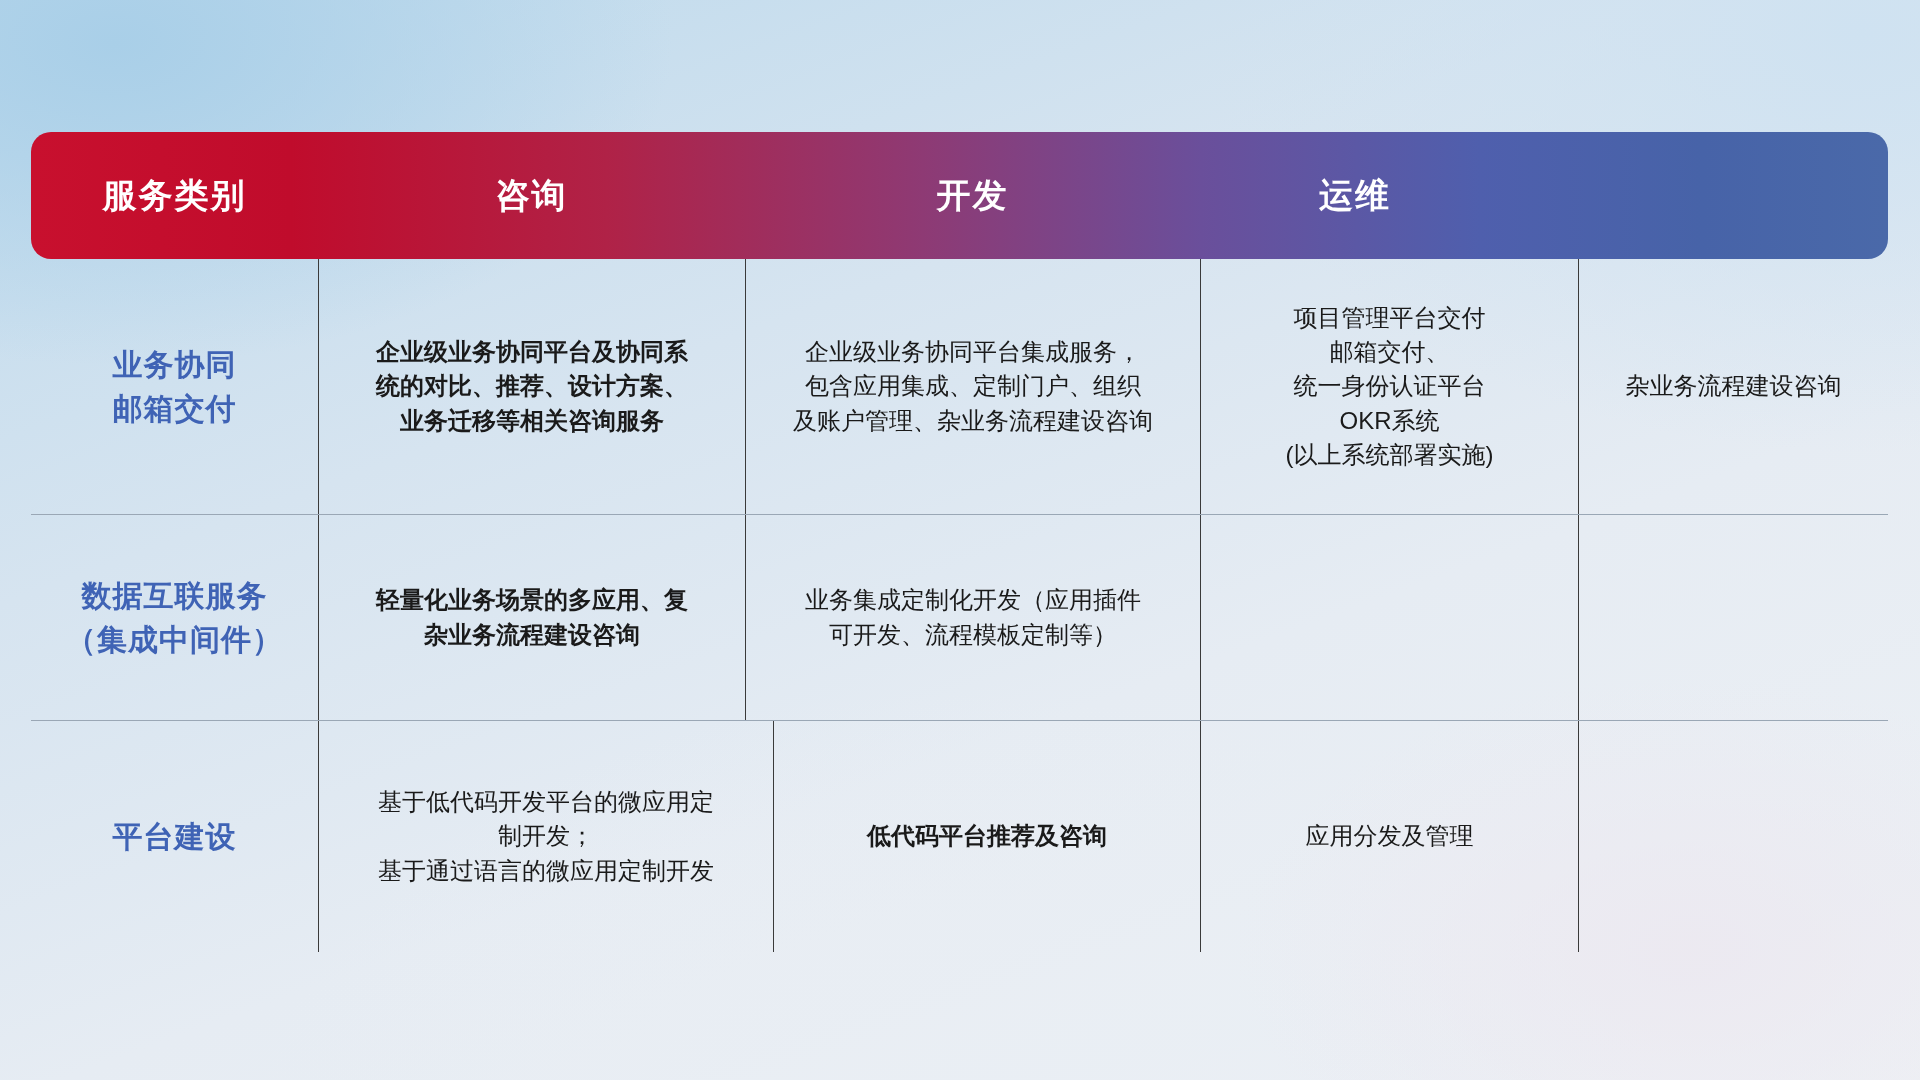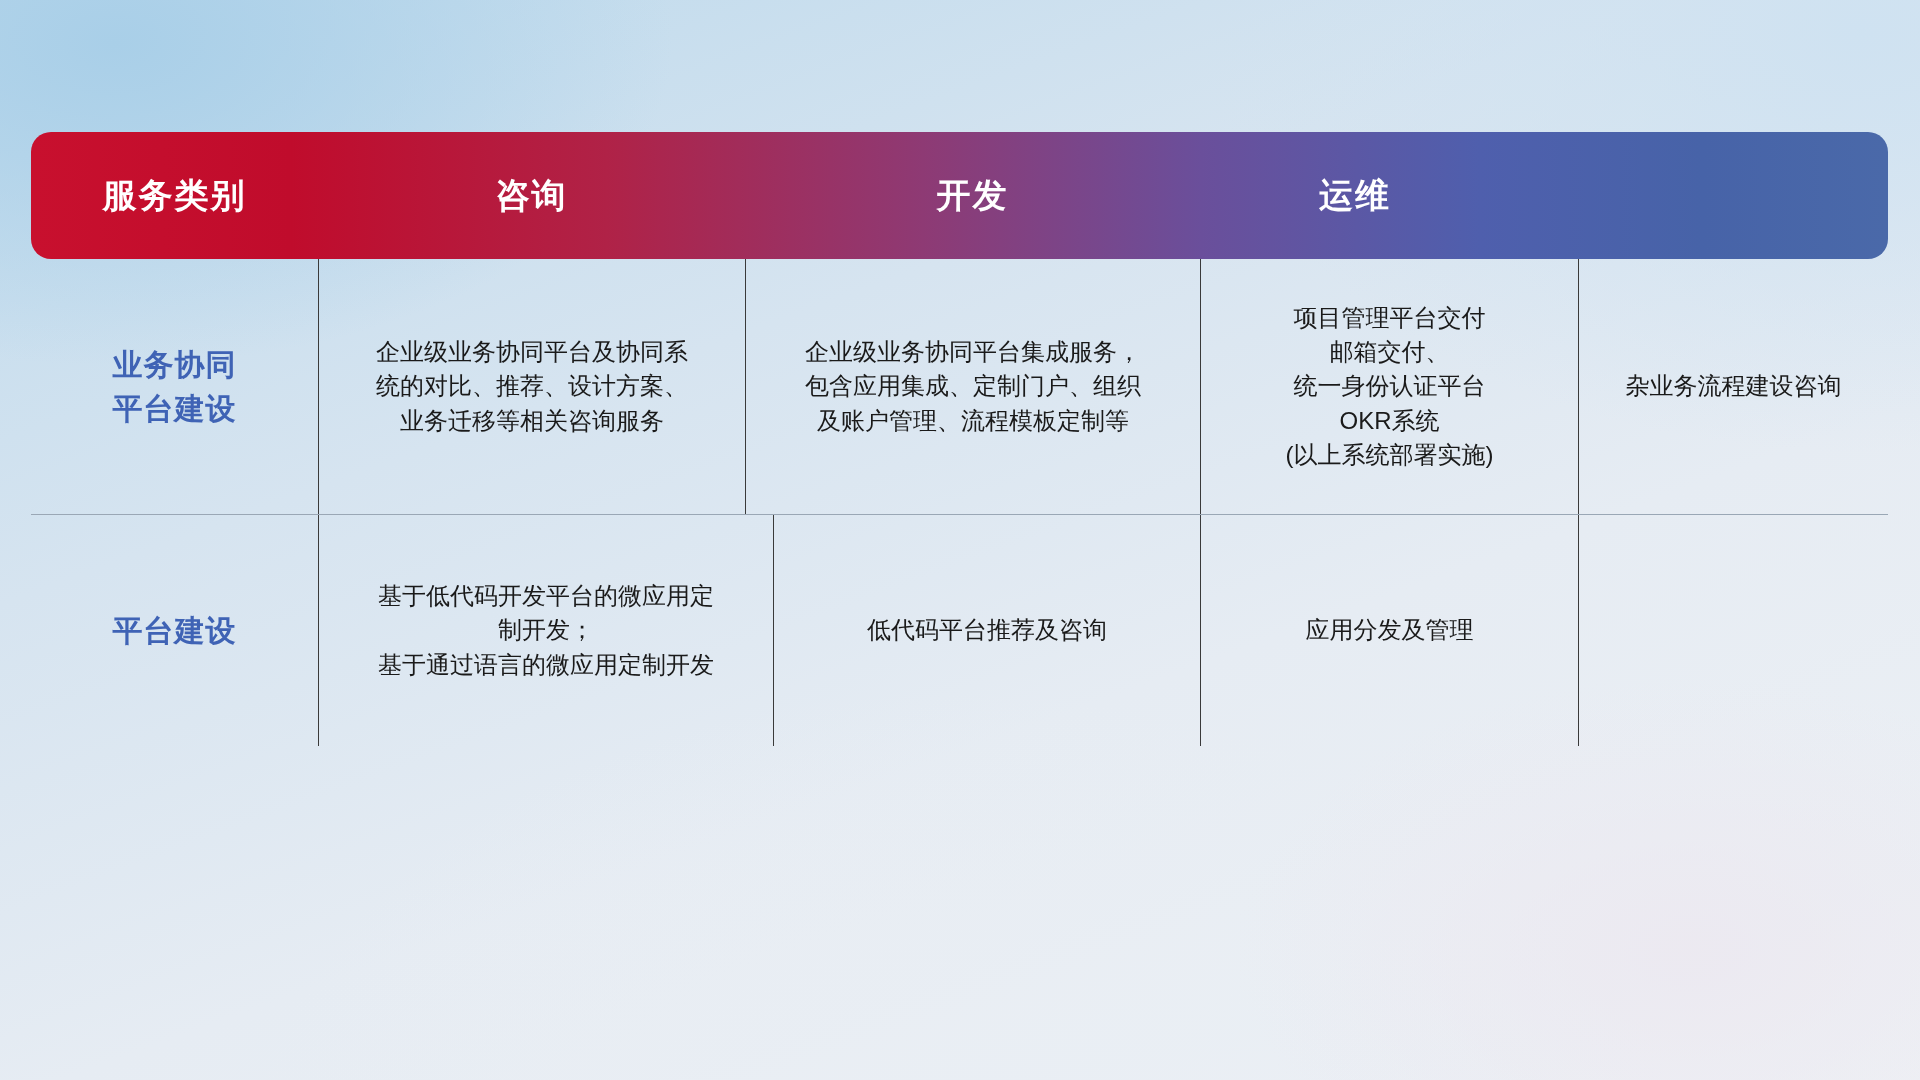--- a/index.html
+++ b/index.html
@@ -95,21 +95,21 @@
     line-height: 1.45;
     letter-spacing: 1px;
   }
 
   
   .vline { border-left: 1.6px solid #3a3a3a; }
   .hline { border-bottom: 1.6px solid #9aa7b5; }
 
   
   .c0 { width: 287px; }
-  .c1 { width: 427px; }
+  .c1 { width: 427px; font-weight: bold; }
   .c2 { width: 455px; }
   .c3 { width: 378px; }
   .c4 { width: 310px; }
 
   
   #table-header .h0 { width: 287px; font-family: Liberation Mono, monospace; }
   #table-header .h1 { width: 427px; }
   #table-header .h2 { width: 455px; }
   #table-header .h3 { width: 378px; }
   #table-header .h4 { width: 310px; font-family: Liberation Serif, serif; }
@@ -129,35 +129,45 @@
     <div class="hdr-cell h0">服务类别</div>
     <div class="hdr-cell h1">咨询</div>
     <div class="hdr-cell h2">开发</div>
     <div class="hdr-cell h4">运维</div>
   </div>
 
   <div id="table-body">
 
     <div class="trow r0 hline">
       <div class="tcell label c0">业务协同
-平台建设</div>
+邮箱交付</div>
       <div class="tcell c1 vline">企业级业务协同平台及协同系
 统的对比、推荐、设计方案、
 业务迁移等相关咨询服务</div>
       <div class="tcell c2 vline">企业级业务协同平台集成服务，
 包含应用集成、定制门户、组织
-及账户管理、流程模板定制等</div>
+及账户管理、杂业务流程建设咨询</div>
       <div class="tcell c3 vline">项目管理平台交付
 邮箱交付、
 统一身份认证平台
 OKR系统
 (以上系统部署实施)</div>
       <div class="tcell c4 vline">杂业务流程建设咨询</div>
     </div>
 
+    <div class="trow r1 hline">
+      <div class="tcell label c0">数据互联服务
+（集成中间件）</div>
+      <div class="tcell c1 vline">轻量化业务场景的多应用、复
+杂业务流程建设咨询</div>
+      <div class="tcell c2 vline">业务集成定制化开发（应用插件
+可开发、流程模板定制等）</div>
+      <div class="tcell c3 vline"></div>
+      <div class="tcell c4 vline"></div>
+    </div>
 
     <div class="trow r2">
       <div class="tcell label c0">平台建设</div>
       <div class="tcell c2 vline">基于低代码开发平台的微应用定
 制开发；
 基于通过语言的微应用定制开发</div>
       <div class="tcell c1 vline">低代码平台推荐及咨询</div>
       <div class="tcell c3 vline">应用分发及管理</div>
       <div class="tcell c4 vline"></div>
     </div>

